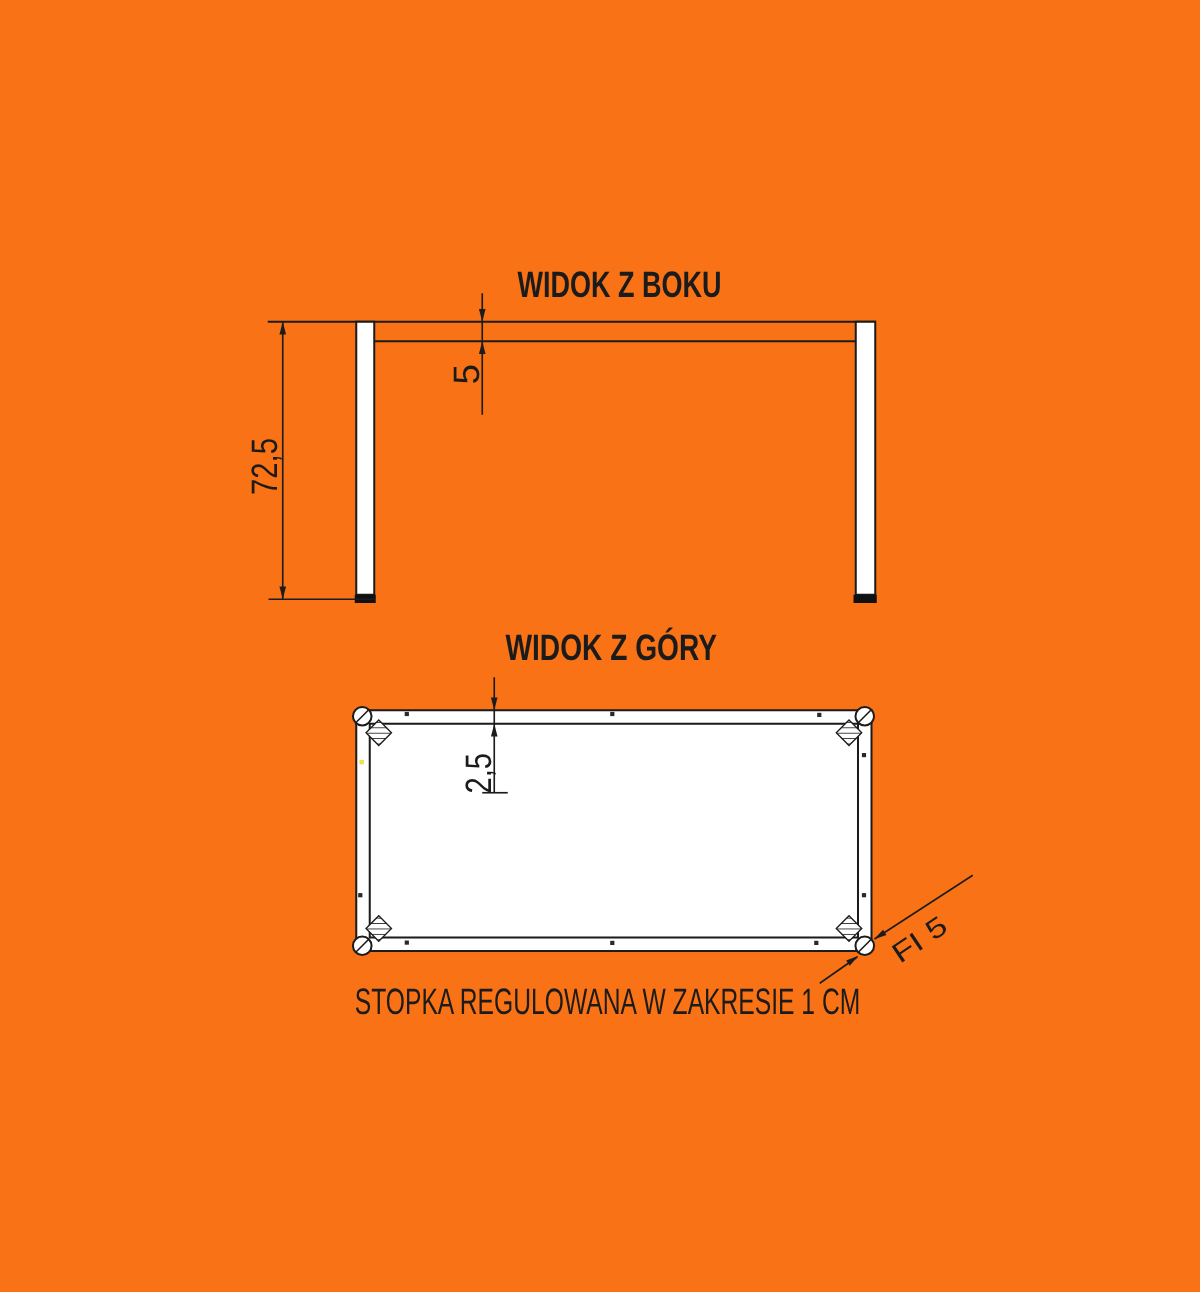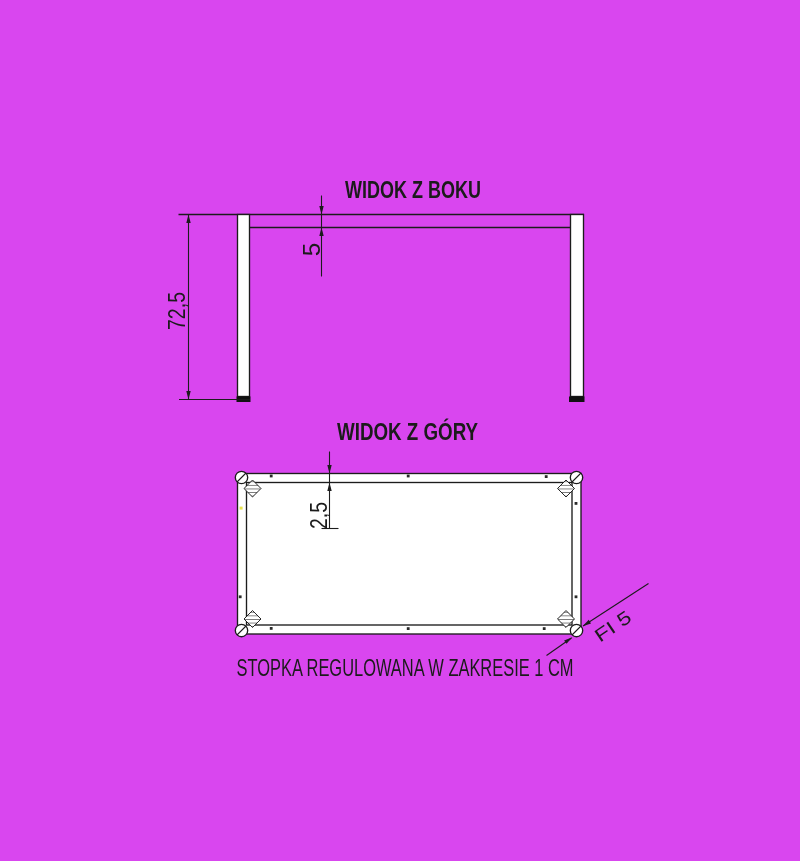--- a/index.html
+++ b/index.html
@@ -4,21 +4,21 @@
 <style>
   html, body {
     margin: 0;
     padding: 0;
     background: #ffffff;
   }
   .canvas {
     position: relative;
     width: 800px;
     height: 861px;
-    background: #d946ef;
+    background: #f97316;
     overflow: hidden;
     font-family: "Liberation Sans", sans-serif;
   }
   svg text {
     fill: #1b1b1b;
     font-family: "Liberation Sans", sans-serif;
   }
   svg .title {
     font-weight: bold;
     font-size: 24.5px;

